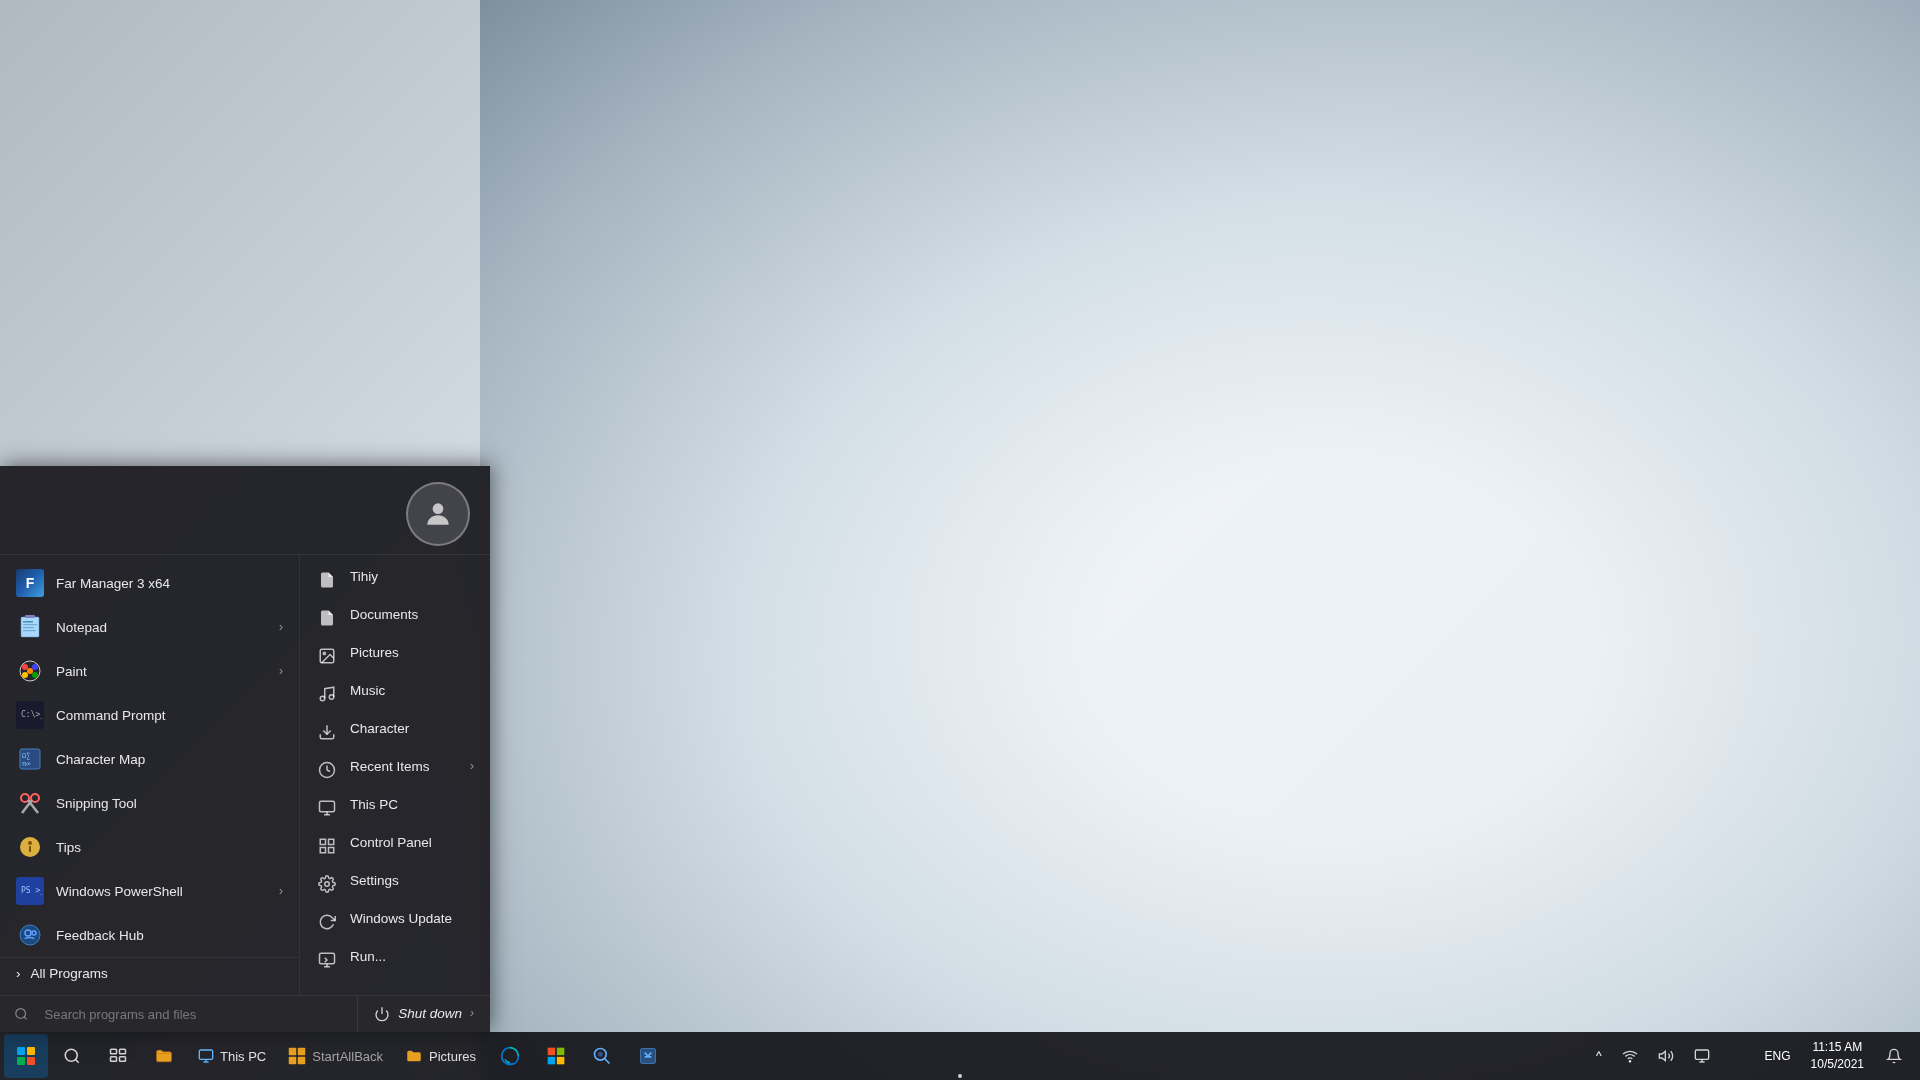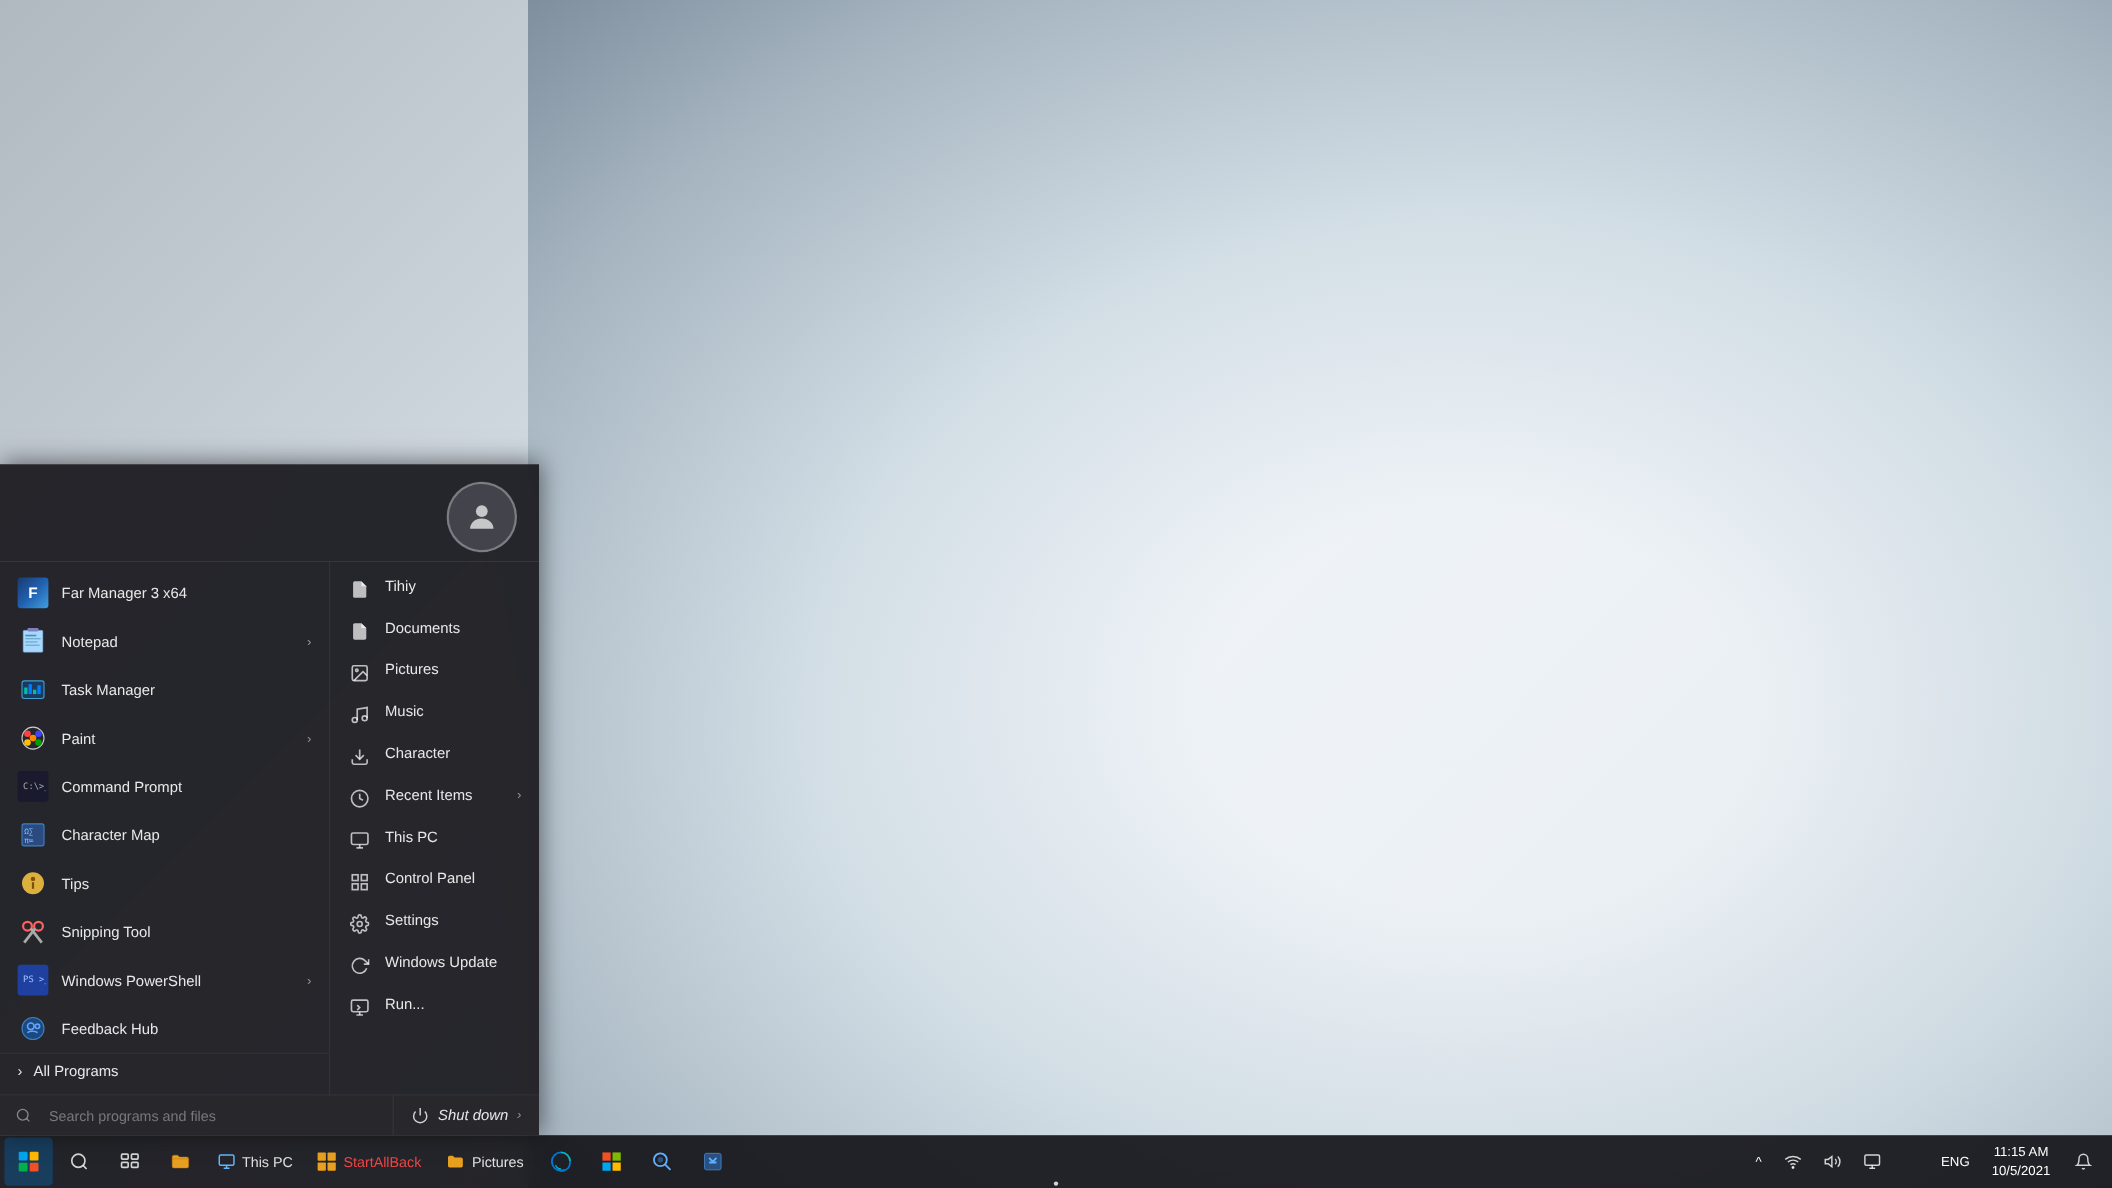--- a/index.html
+++ b/index.html
@@ -331,32 +331,20 @@
               <rect x="5" y="9" width="14" height="1.2" fill="#4a90b0" opacity="0.6"></rect>
               <rect x="5" y="12" width="11" height="1.2" fill="#4a90b0" opacity="0.6"></rect>
               <rect x="5" y="15" width="13" height="1.2" fill="#4a90b0" opacity="0.6"></rect>
               <rect x="7" y="0" width="10" height="3" fill="#8080c0" rx="1"></rect>
             </svg>
           </div>
           <span>Notepad</span>
           <span class="arrow">›</span>
         </div>
 
-        <div class="menu-item">
-          <div class="item-icon">
-            <svg width="24" height="24" viewBox="0 0 24 24">
-              <rect x="2" y="4" width="20" height="16" rx="2" fill="#1a3a60" stroke="#40a0d0" stroke-width="1"></rect>
-              <rect x="4" y="10" width="3" height="6" fill="#00c0a0"></rect>
-              <rect x="8" y="7" width="3" height="9" fill="#0080ff"></rect>
-              <rect x="12" y="12" width="3" height="4" fill="#00c0a0"></rect>
-              <rect x="16" y="8" width="3" height="8" fill="#0080ff"></rect>
-            </svg>
-          </div>
-          <span>Task Manager</span>
-        </div>
 
         <div class="menu-item">
           <div class="item-icon">
             <svg width="24" height="24" viewBox="0 0 24 24">
               <circle cx="12" cy="12" r="10" fill="none" stroke="#ccc" stroke-width="1"></circle>
               <circle cx="7" cy="8" r="3" fill="#ff4040"></circle>
               <circle cx="17" cy="8" r="3" fill="#4040ff"></circle>
               <circle cx="7" cy="16" r="3" fill="#ffc000"></circle>
               <circle cx="17" cy="16" r="3" fill="#00a000"></circle>
               <circle cx="12" cy="12" r="3" fill="#ff8800"></circle>
@@ -385,38 +373,38 @@
               <text x="4" y="11" font-size="7" fill="#80c0ff" font-family="monospace">Ω∑</text>
               <text x="4" y="19" font-size="7" fill="#80c0ff" font-family="monospace">π∞</text>
             </svg>
           </div>
           <span>Character Map</span>
         </div>
 
         <div class="menu-item">
           <div class="item-icon">
             <svg width="24" height="24" viewBox="0 0 24 24">
-              <circle cx="12" cy="12" r="10" fill="#f0c040" opacity="0.9"></circle>
-              <circle cx="12" cy="8" r="2" fill="#805000"></circle>
-              <rect x="11" y="11" width="2" height="6" fill="#805000"></rect>
-            </svg>
-          </div>
-          <span>Tips</span>
-        </div>
-
-        <div class="menu-item">
-          <div class="item-icon">
-            <svg width="24" height="24" viewBox="0 0 24 24">
               <circle cx="7" cy="7" r="4" fill="none" stroke="#ff6060" stroke-width="2"></circle>
               <circle cx="17" cy="7" r="4" fill="none" stroke="#ff6060" stroke-width="2"></circle>
               <line x1="10" y1="9" x2="20" y2="22" stroke="#aaa" stroke-width="2.5"></line>
               <line x1="14" y1="9" x2="4" y2="22" stroke="#aaa" stroke-width="2.5"></line>
             </svg>
           </div>
           <span>Snipping Tool</span>
+        </div>
+
+        <div class="menu-item">
+          <div class="item-icon">
+            <svg width="24" height="24" viewBox="0 0 24 24">
+              <circle cx="12" cy="12" r="10" fill="#f0c040" opacity="0.9"></circle>
+              <circle cx="12" cy="8" r="2" fill="#805000"></circle>
+              <rect x="11" y="11" width="2" height="6" fill="#805000"></rect>
+            </svg>
+          </div>
+          <span>Tips</span>
         </div>
 
         <div class="menu-item">
           <div class="item-icon">
             <div class="icon-powershell">
               <svg width="24" height="24" viewBox="0 0 24 24">
                 <rect x="1" y="3" width="22" height="18" rx="1" fill="#2040a0"></rect>
                 <text x="3" y="14" font-size="8" fill="#a0c0ff" font-family="monospace">PS &gt;_</text>
               </svg>
             </div>
@@ -636,21 +624,21 @@
         </div>
       </div>
 
       <div class="taskbar-app">
         <svg width="18" height="18" viewBox="0 0 24 24">
           <rect x="1" y="1" width="10" height="10" fill="#e8a020" rx="1"></rect>
           <rect x="13" y="1" width="10" height="10" fill="#e8a020" rx="1"></rect>
           <rect x="1" y="13" width="10" height="10" fill="#e8a020" rx="1"></rect>
           <rect x="13" y="13" width="10" height="10" fill="#e8a020" rx="1"></rect>
         </svg>
-        <span style="color:#ef4444;font-size:13px;">StartAllBack</span>
+        <span style="color:#a3a3a3;font-size:13px;">StartAllBack</span>
       </div>
 
       <div class="taskbar-app">
         <svg width="18" height="18" viewBox="0 0 24 24">
           <path d="M3 7a2 2 0 0 1 2-2h4l2 2h8a2 2 0 0 1 2 2v8a2 2 0 0 1-2 2H5a2 2 0 0 1-2-2V7z" fill="#e8a020"></path>
         </svg>
         <span style="color:#e0e0e0;font-size:13px;">Pictures</span>
       </div>
 
       <div class="taskbar-btn">

